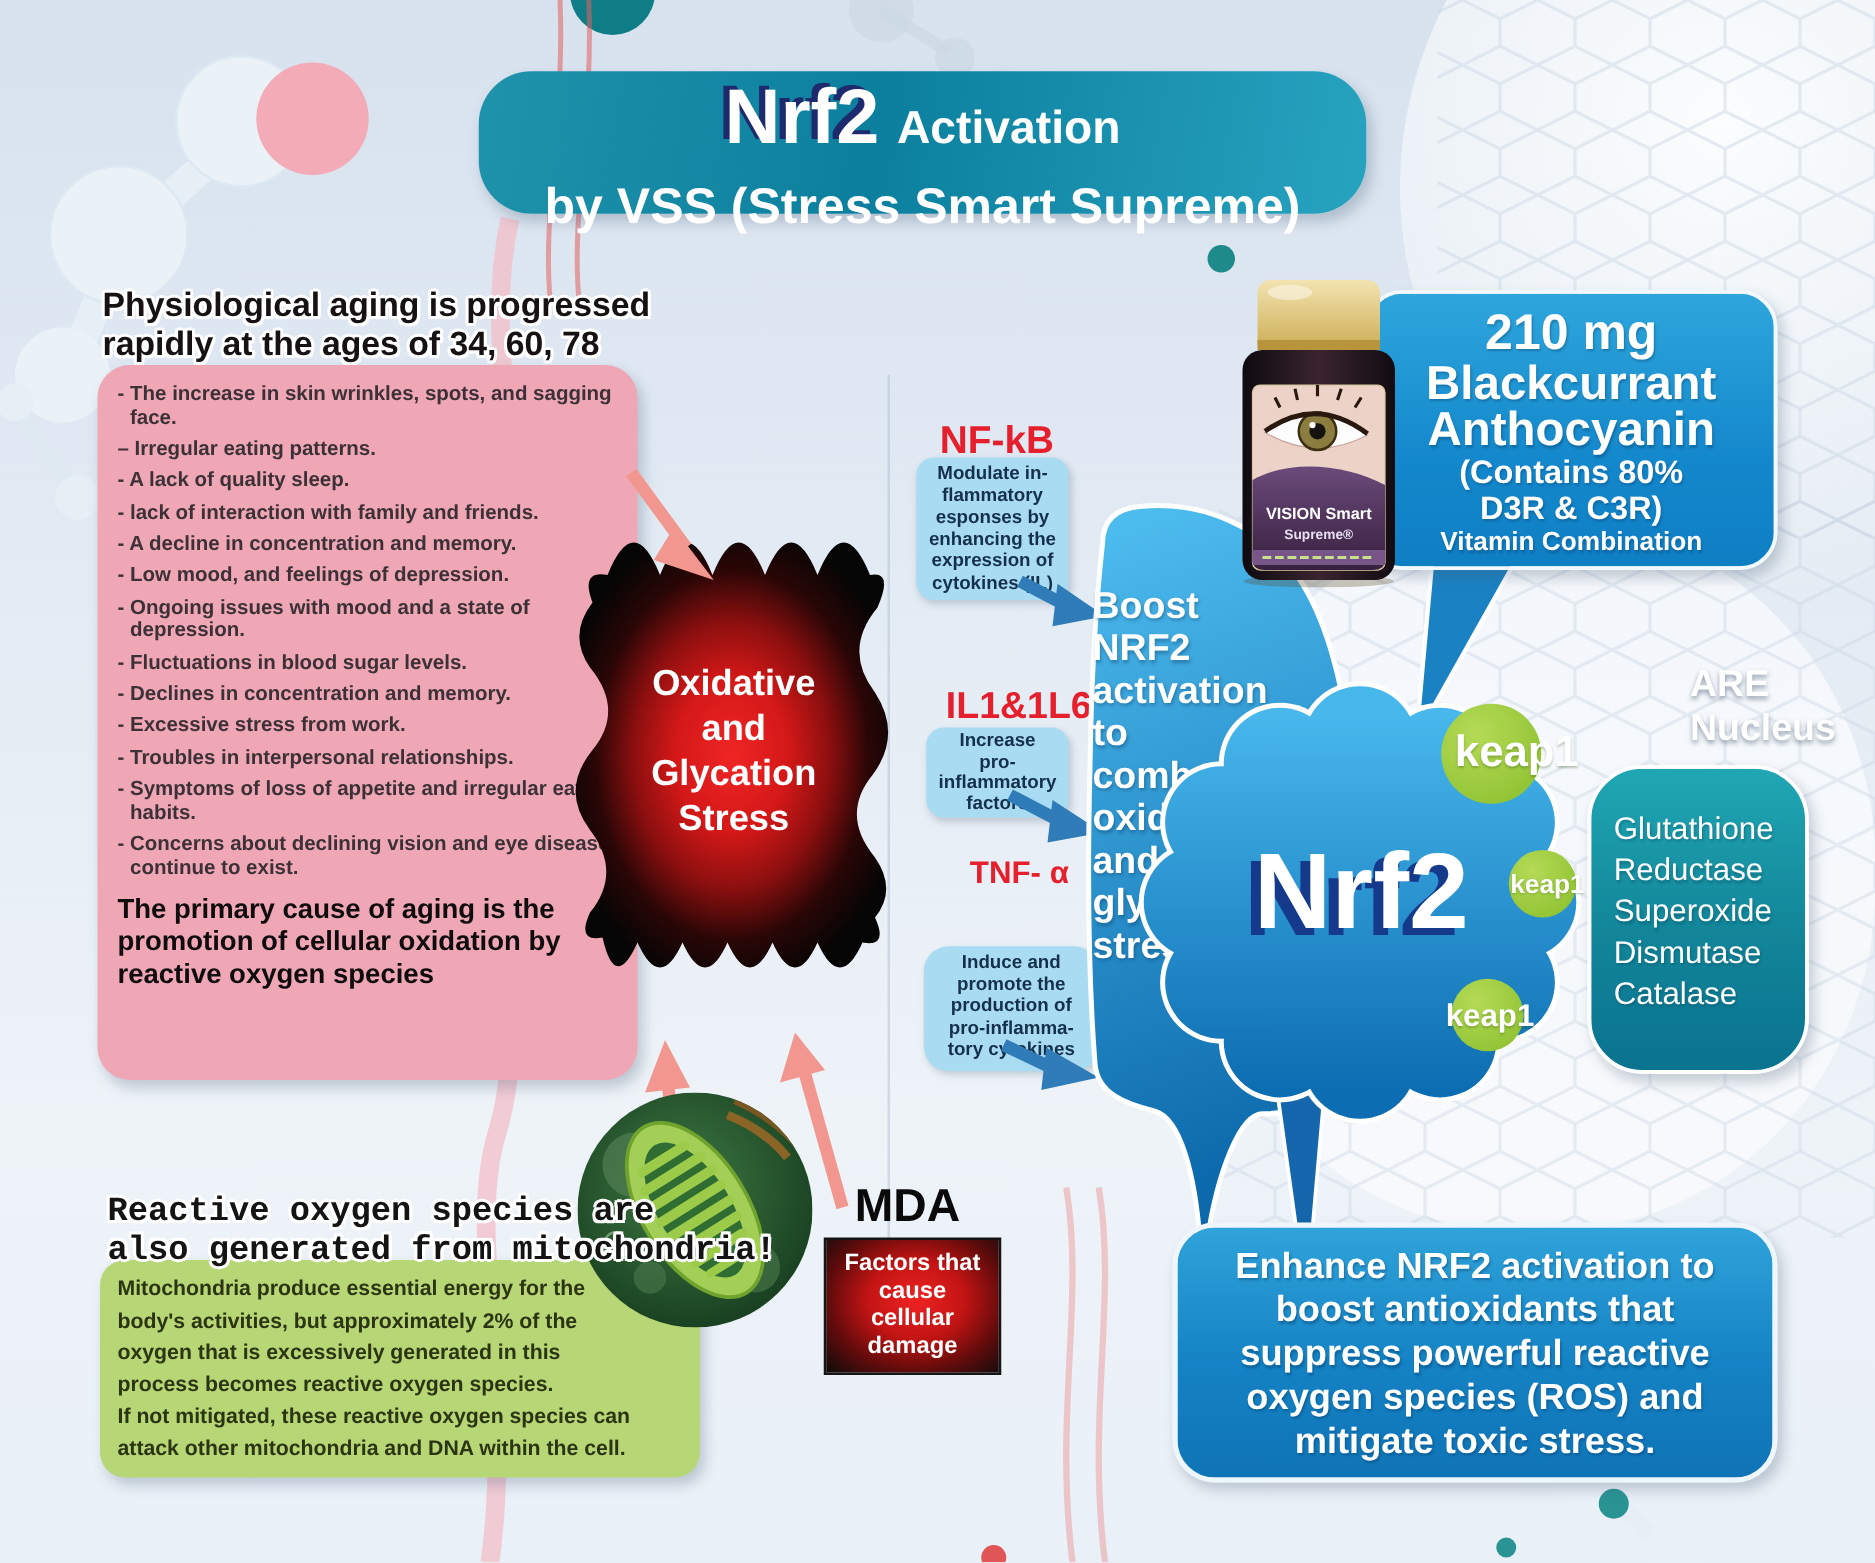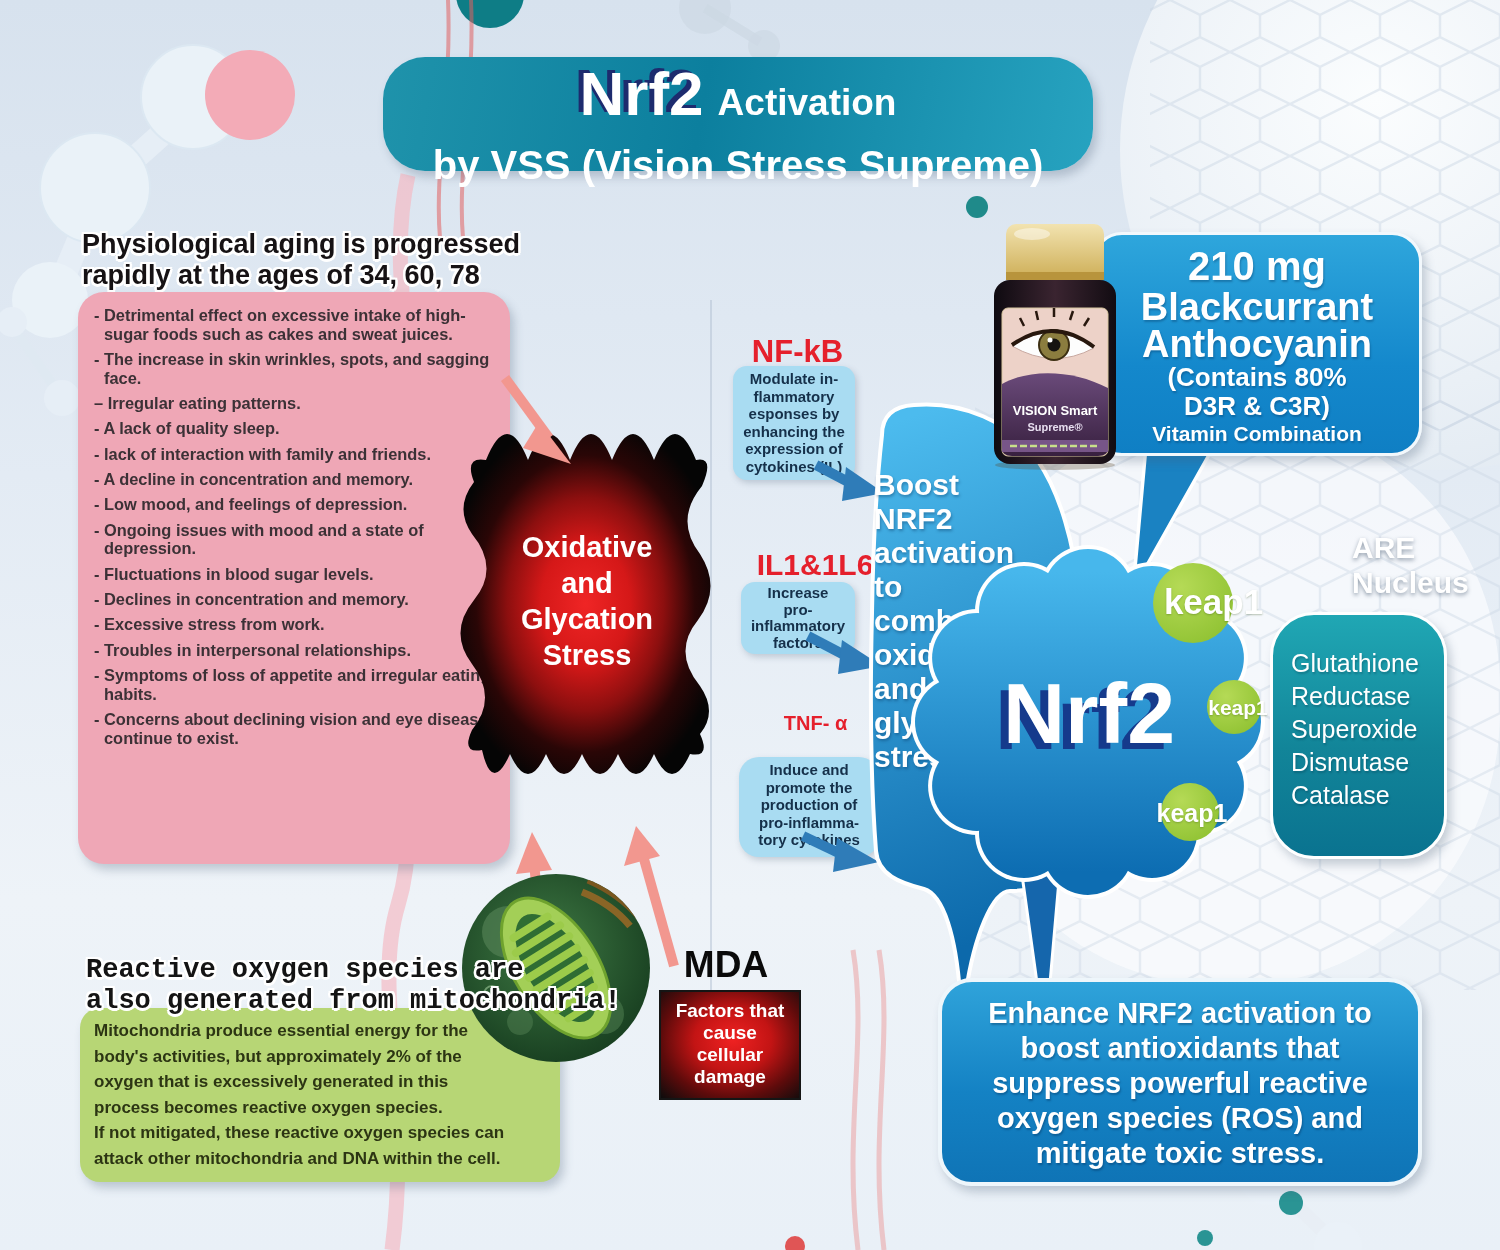--- a/index.html
+++ b/index.html
@@ -124,42 +124,42 @@
     <circle cx="795" cy="1246" r="10" fill="#e05555"></circle>
     <circle cx="977" cy="207" r="11" fill="#1f8a8a"></circle>
   </svg>
 
   <div class="abs divider"></div>
 
   <div class="abs banner shadow">
     <div class="l1">
       <span class="brand">Nrf2</span><span class="ttl">Activation</span>
     </div>
-    <div class="l2">by VSS (Vision Stress Supreme)</div>
+    <div class="l2">by VSS (Stress Smart Supreme)</div>
   </div>
 
   <div class="abs pink-heading pre ow">Physiological aging is progressed
 rapidly at the ages of 34, 60, 78</div>
   <div class="abs pink-box shadow">
     <ul>
-      <li>- Detrimental effect on excessive intake of high-sugar foods such as cakes and sweat juices.</li>
       <li>- The increase in skin wrinkles, spots, and sagging face.</li>
       <li>– Irregular eating patterns.</li>
       <li>-  A lack of quality sleep.</li>
       <li>- lack of interaction with family and friends.</li>
       <li>- A decline in concentration and memory.</li>
       <li>- Low mood, and feelings of depression.</li>
       <li>- Ongoing issues with mood and a state of depression.</li>
       <li>- Fluctuations in blood sugar levels.</li>
       <li>- Declines in concentration and memory.</li>
       <li>- Excessive stress from work.</li>
       <li>- Troubles in interpersonal relationships.</li>
       <li>- Symptoms of loss of appetite and irregular eating habits.</li>
       <li>- Concerns about declining vision and eye diseases continue to exist.</li>
     </ul>
+    <div class="concl">The primary cause of aging is the promotion of cellular oxidation by reactive oxygen species</div>
   </div>
 
   <svg class="abs" style="left:452px;top:402px;" width="270" height="400" viewBox="0 0 270 400">
     <defs>
       <radialGradient id="sg" cx="0.5" cy="0.5" r="0.56">
         <stop offset="0" stop-color="#ef2525"></stop>
         <stop offset="0.32" stop-color="#d51818"></stop>
         <stop offset="0.56" stop-color="#8c0f0f"></stop>
         <stop offset="0.78" stop-color="#2a0606"></stop>
         <stop offset="1" stop-color="#050505"></stop>
@@ -199,21 +199,21 @@
   <div class="abs cyt-label" style="left:740px;top:548px;width:150px;font-size:30px;">IL1&amp;1L6</div>
   <div class="abs cyt-box pre" style="left:741px;top:582px;width:114px;height:72px;font-size:15px;line-height:16.5px;padding-top:3px;">Increase
 pro-
 inflammatory
 factors</div>
   <svg class="abs" style="left:802px;top:628px;" width="88" height="54">
     <line x1="6" y1="8" x2="48" y2="30" stroke="#2f7cb8" stroke-width="10"></line>
     <polygon points="40,12 80,38 36,46" fill="#2f7cb8"></polygon>
   </svg>
 
-  <div class="abs cyt-label" style="left:748px;top:712px;width:135px;font-size:20px;">TNF- α</div>
+  <div class="abs cyt-label" style="left:748px;top:684px;width:135px;font-size:25px;">TNF- α</div>
   <div class="abs cyt-box pre" style="left:739px;top:757px;width:140px;height:100px;font-size:15px;line-height:17.5px;padding-top:4px;border-radius:20px;">Induce and
 promote the
 production of
 pro-inflamma-
 tory cytokines</div>
   <svg class="abs" style="left:795px;top:830px;" width="92" height="50">
     <line x1="8" y1="6" x2="50" y2="26" stroke="#2f7cb8" stroke-width="10"></line>
     <polygon points="42,8 84,32 38,42" fill="#2f7cb8"></polygon>
   </svg>
 

